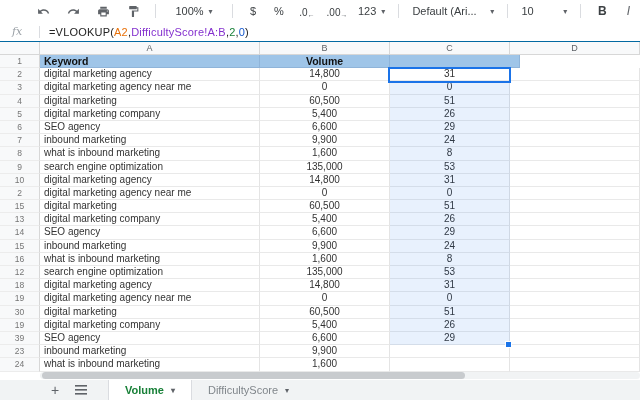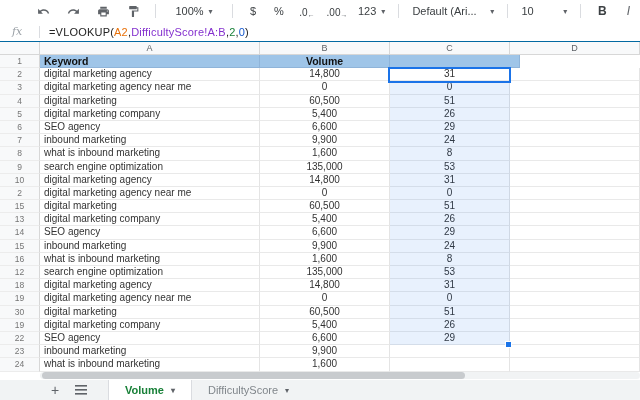--- a/index.html
+++ b/index.html
@@ -295,21 +295,21 @@
         <div class="cell col-D al-D"></div>
       </div>
       <div class="row">
         <div class="rn">19</div>
         <div class="cell col-A al-A">digital marketing company</div>
         <div class="cell col-B al-B">5,400</div>
         <div class="cell col-C al-C">26</div>
         <div class="cell col-D al-D"></div>
       </div>
       <div class="row">
-        <div class="rn">22</div>
+        <div class="rn">39</div>
         <div class="cell col-A al-A">SEO agency</div>
         <div class="cell col-B al-B">6,600</div>
         <div class="cell col-C al-C">29</div>
         <div class="cell col-D al-D"></div>
       </div>
       <div class="row">
         <div class="rn">23</div>
         <div class="cell col-A al-A">inbound marketing</div>
         <div class="cell col-B al-B">9,900</div>
         <div class="cell col-C al-C"></div>

